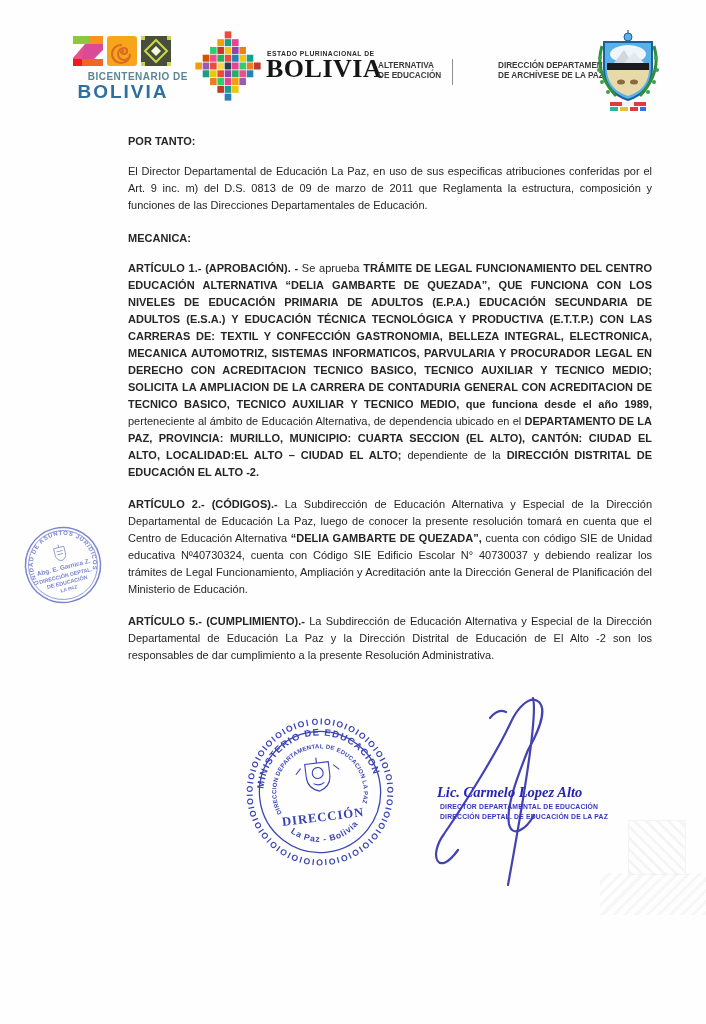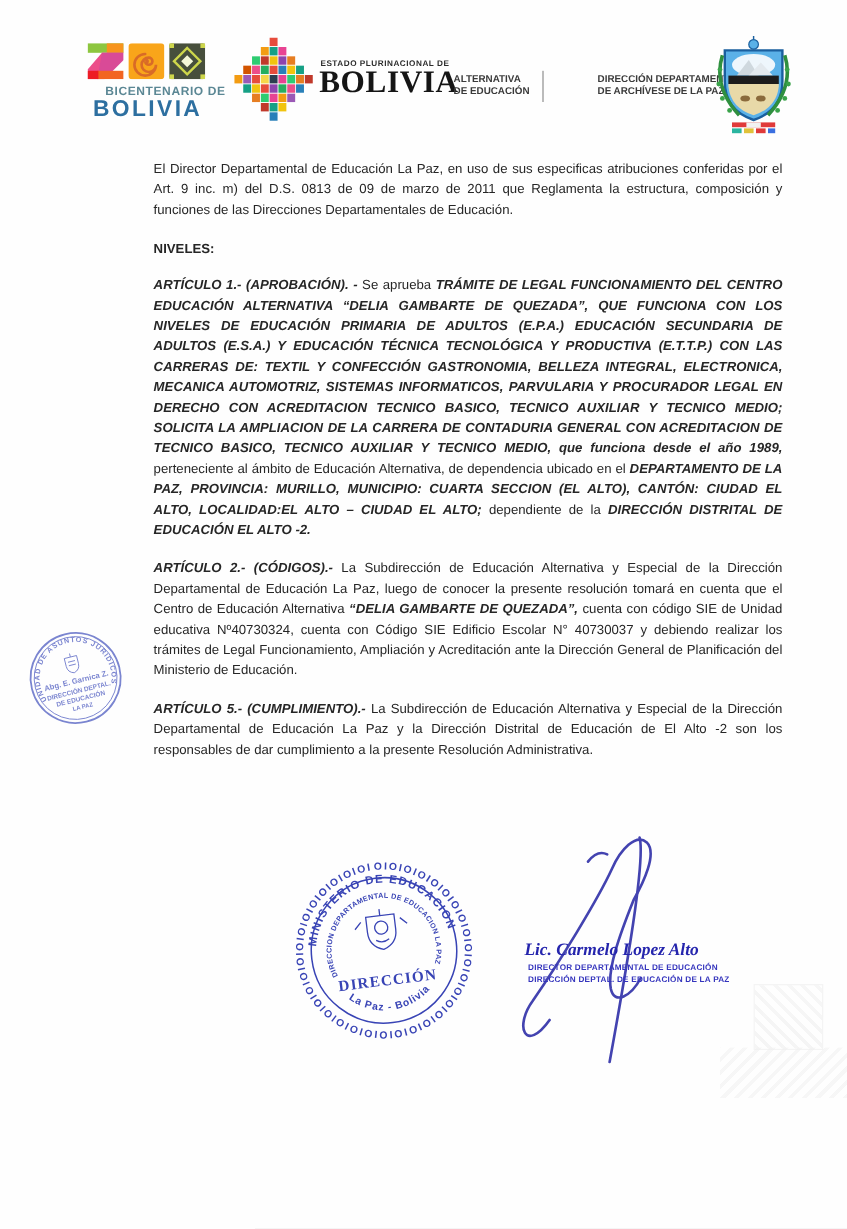--- a/index.html
+++ b/index.html
@@ -25,21 +25,21 @@
   .hdr-divider{left:452px; top:59px; width:1px; height:26px; background:#8f8f8f;}
   .dir-block{left:462px; top:61px; font-size:8.2px; font-weight:600;
     color:#3a3a3a; line-height:1.25;margin-left:36px;}
   .escudo{left:596px; top:30px;}
   
   .doc-body{position:absolute; left:128px; top:133px; width:524px;
     font-size:11px; line-height:17px; text-align:justify;}
   .h-label{font-weight:bold; margin:0 0 13px 0;}
   .para{margin:0 0 16px 0;}
   .article{margin:0 0 15px 0;}
-  .article b{font-weight:bold;font-style:italic;}
+  .article b{font-weight:bold;}
   .closing{margin:22px 0 0 0; text-align:center; font-weight:bold;}
   
   .stamp-juridicos{position:absolute; left:18px; top:520px;
     transform:rotate(-14deg); opacity:.85;}
   .stamp-direccion{position:absolute; left:238px; top:710px;
     transform:rotate(-7deg); opacity:.93;}
   .sig-svg{position:absolute; left:420px; top:688px; opacity:.95;}
   .sig-name{position:absolute; left:437px; top:784px;
     font-family:"Liberation Serif", serif; font-style:italic; font-weight:bold;
     font-size:14.5px; color:#2525ad;}
@@ -172,24 +172,25 @@
       <rect x="26" y="72" width="12" height="4" fill="#f2f2f2"></rect>
       <rect x="14" y="77" width="8" height="4" fill="#2bb5a0"></rect>
         <rect x="24" y="77" width="8" height="4" fill="#e0c23a"></rect>
       <rect x="34" y="77" width="8" height="4" fill="#e03a3a"></rect>
         <rect x="44" y="77" width="6" height="4" fill="#3a6fe0"></rect>
     </svg>
   </div>
 
   <div class="doc-body">
 
+    <p class="h-label">POR TANTO:</p>
 
     <p class="para">El Director Departamental de Educación La Paz, en uso de sus especificas atribuciones conferidas por el Art. 9 inc. m) del D.S. 0813 de 09 de marzo de 2011 que Reglamenta la estructura, composición y funciones de las Direcciones Departamentales de Educación.</p>
 
-    <p class="h-label">NIVELES:</p>
+    <p class="h-label">MECANICA:</p>
 
     <p class="article"><b>ARTÍCULO 1.- (APROBACIÓN). - </b><span>Se aprueba </span><b>TRÁMITE DE LEGAL FUNCIONAMIENTO DEL CENTRO EDUCACIÓN ALTERNATIVA “DELIA GAMBARTE DE QUEZADA”, QUE FUNCIONA CON LOS NIVELES DE EDUCACIÓN PRIMARIA DE ADULTOS (E.P.A.) EDUCACIÓN SECUNDARIA DE ADULTOS (E.S.A.) Y EDUCACIÓN TÉCNICA TECNOLÓGICA Y PRODUCTIVA (E.T.T.P.) CON LAS CARRERAS DE: TEXTIL Y CONFECCIÓN GASTRONOMIA, BELLEZA INTEGRAL, ELECTRONICA, MECANICA AUTOMOTRIZ, SISTEMAS INFORMATICOS, PARVULARIA Y PROCURADOR LEGAL EN DERECHO CON ACREDITACION TECNICO BASICO, TECNICO AUXILIAR Y TECNICO MEDIO; SOLICITA LA AMPLIACION DE LA CARRERA DE CONTADURIA GENERAL CON ACREDITACION DE TECNICO BASICO, TECNICO AUXILIAR Y TECNICO MEDIO, que funciona desde el año 1989, </b><span>perteneciente al ámbito de Educación Alternativa, de dependencia ubicado en el </span><b>DEPARTAMENTO DE LA PAZ, PROVINCIA: MURILLO, MUNICIPIO: CUARTA SECCION (EL ALTO), CANTÓN: CIUDAD EL ALTO, LOCALIDAD:EL ALTO – CIUDAD EL ALTO; </b><span>dependiente de la </span><b>DIRECCIÓN DISTRITAL DE EDUCACIÓN EL ALTO -2.</b></p>
 
     <p class="article"><b>ARTÍCULO 2.- (CÓDIGOS).- </b><span>La Subdirección de Educación Alternativa y Especial de la Dirección Departamental de Educación La Paz, luego de conocer la presente resolución tomará en cuenta que el Centro de Educación Alternativa </span><b>“DELIA GAMBARTE DE QUEZADA”, </b><span>cuenta con código SIE de Unidad educativa Nº40730324, cuenta con Código SIE Edificio Escolar N° 40730037 y debiendo realizar los trámites de Legal Funcionamiento, Ampliación y Acreditación ante la Dirección General de Planificación del Ministerio de Educación.</span></p>
 
     <p class="article"><b>ARTÍCULO 5.- (CUMPLIMIENTO).- </b><span>La Subdirección de Educación Alternativa y Especial de la Dirección Departamental de Educación La Paz y la Dirección Distrital de Educación de El Alto -2 son los responsables de dar cumplimiento a la presente Resolución Administrativa.</span></p>
 
   </div>
 
   <svg class="stamp-juridicos" width="90" height="90" viewBox="0 0 120 120">

